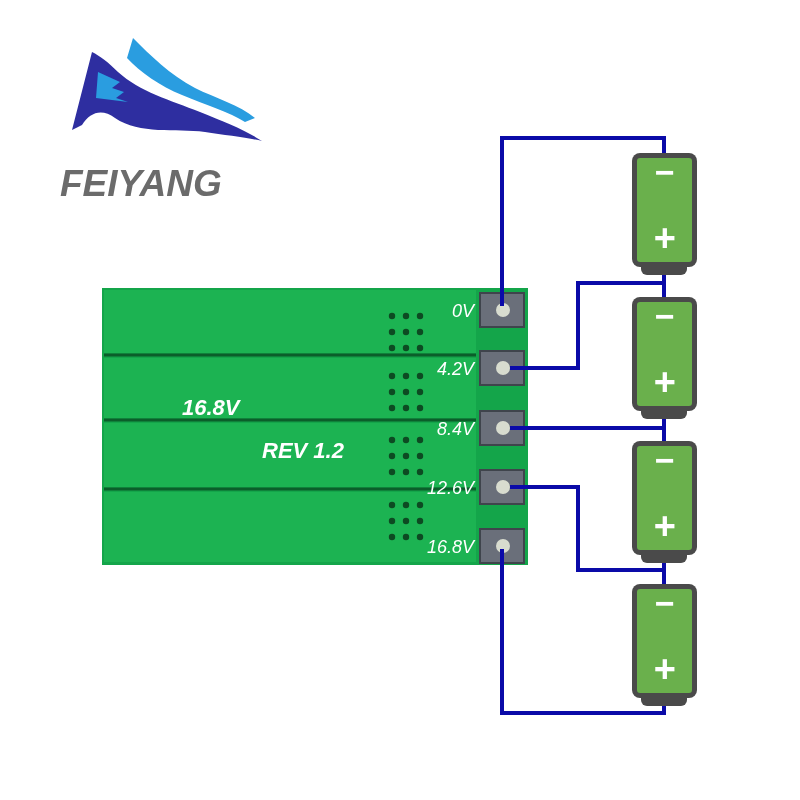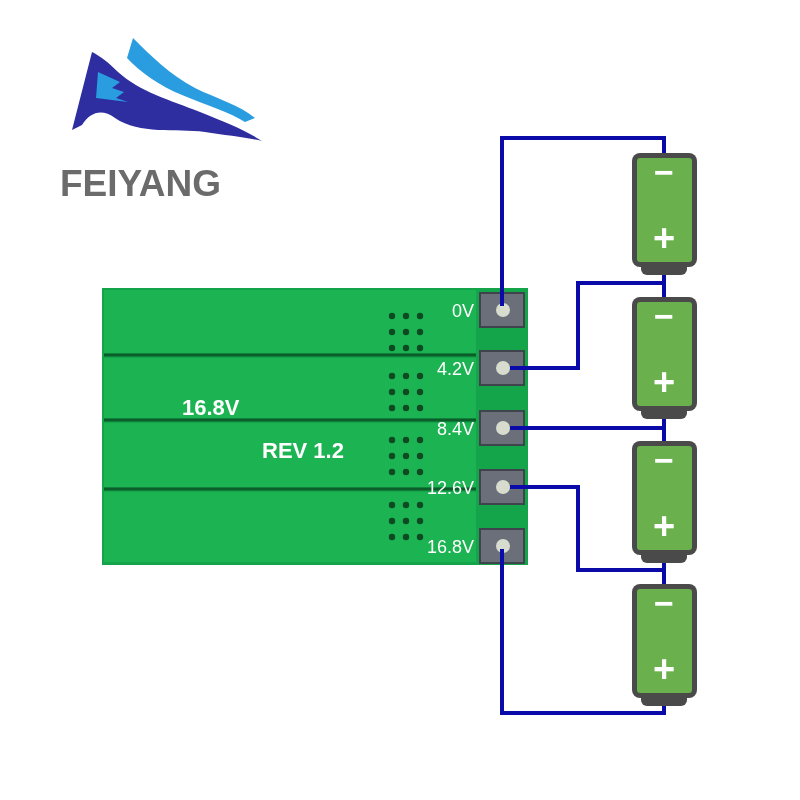--- a/index.html
+++ b/index.html
@@ -1,17 +1,17 @@
 <!DOCTYPE html>
 <html><head>
 <meta charset="utf-8">
 <style>
   html,body{margin:0;padding:0;background:#ffffff;}
   body{width:800px;height:800px;position:relative;overflow:hidden;font-family:"Liberation Sans",sans-serif;}
-  #stage{position:absolute;left:0;top:0;width:800px;height:800px;}
+  #stage{position:absolute;left:0;top:0;width:800px;height:800px;font-style:italic;}
   .pcb-text{font-family:"Liberation Sans",sans-serif;font-weight:bold;fill:#ffffff;}
   .pad-label{font-family:"Liberation Sans",sans-serif;font-size:18px;fill:#ffffff;}
   .bat-sign{font-family:"Liberation Sans",sans-serif;font-weight:bold;fill:#ffffff;}
 </style>
 </head>
 <body>
 
 <div id="stage">
 <svg width="800" height="800" viewBox="0 0 800 800" xmlns="http://www.w3.org/2000/svg">
 

